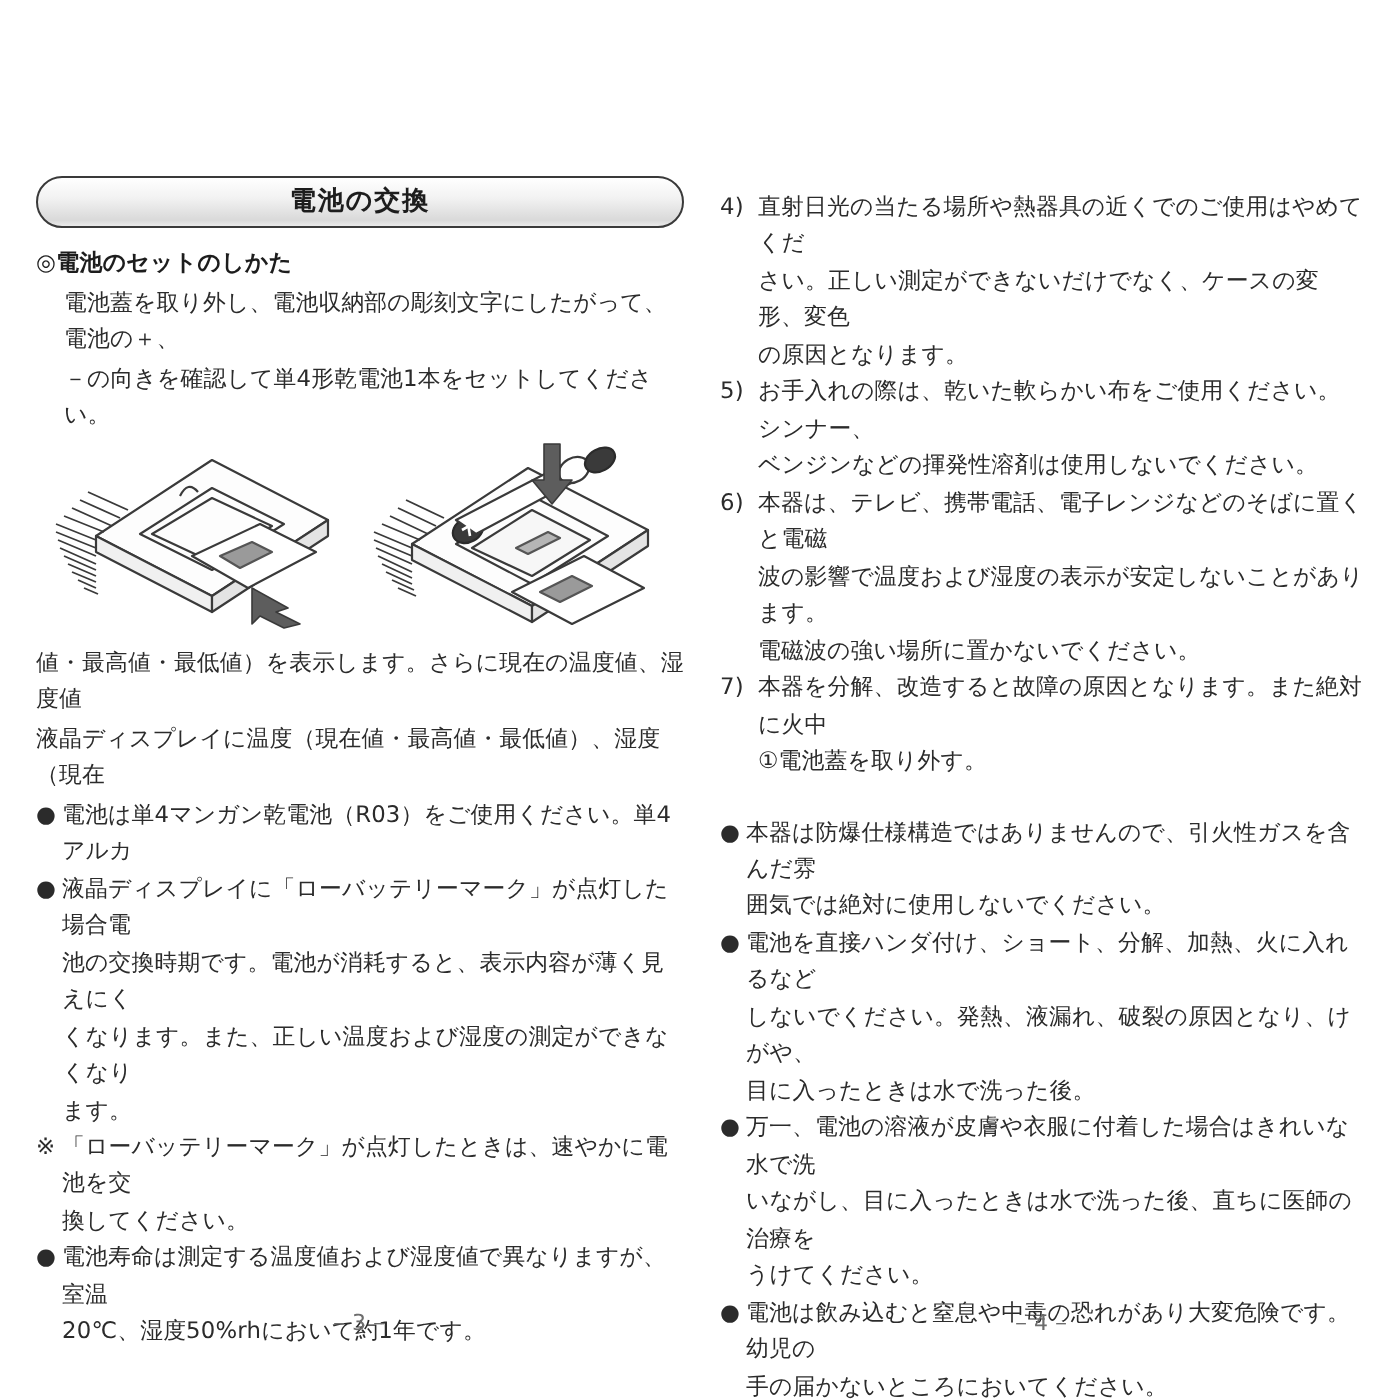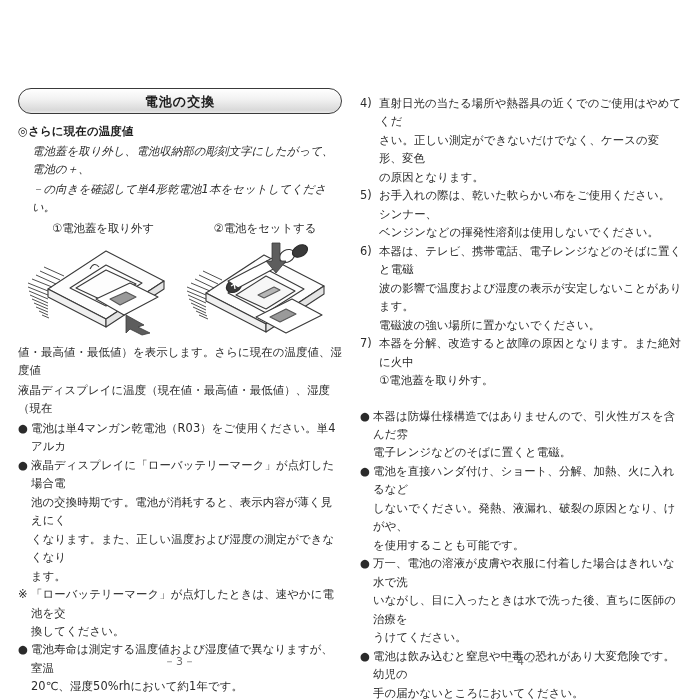--- a/index.html
+++ b/index.html
@@ -55,21 +55,21 @@
     margin:2px 0 3px 0;
     letter-spacing:.2px;
   }
   .para{
     font-size:11.4px;
     line-height:1.62;
     letter-spacing:.1px;
     color:#2b2b2b;
     margin:0 0 1px 0;
   }
-  .indent{ padding-left:14px;font-style:italic; }
+  .indent{ padding-left:14px; }
   .hang{
     position:relative;
     padding-left:13px;
     font-size:11.4px;
     line-height:1.62;
     letter-spacing:.1px;
     margin:0;
   }
   .hang > .mark{
     position:absolute;
@@ -124,29 +124,25 @@
 <body>
 
 <div class="page">
 
   <div class="col">
 
     <div class="pill">
       <span class="pill-label">電池の交換</span>
     </div>
 
-    <div class="sub-head">◎さらに現在の温度値</div>
+    <div class="sub-head">◎電池のセットのしかた</div>
 
     <div class="para indent">電池蓋を取り外し、電池収納部の彫刻文字にしたがって、電池の＋、</div>
     <div class="para indent">－の向きを確認して単4形乾電池1本をセットしてください。</div>
 
-    <div class="caption-row">
-      <div class="caption cap1">①電池蓋を取り外す</div>
-      <div class="caption cap2">②電池をセットする</div>
-    </div>
 
     <div class="figs">
 
       <svg width="160" height="98" viewBox="0 0 160 98">
         <g fill="none" stroke="#3a3a3a" stroke-width="1.1" stroke-linejoin="round">
 
           <path d="M30 50 L88 12 L146 42 L88 80 Z" fill="#fdfdfd"></path>
           <path d="M30 50 L30 58 L88 88 L88 80 Z" fill="#f0f0f0"></path>
           <path d="M88 80 L88 88 L146 50 L146 42 Z" fill="#e4e4e4"></path>
 
@@ -283,28 +279,28 @@
       <span>本器を分解、改造すると故障の原因となります。また絶対に火中</span><br>
       <span>①電池蓋を取り外す。</span>
     </div>
 
     <div class="gap-l"></div>
 
 
     <div class="hang">
       <span class="mark">●</span>
       <span>本器は防爆仕様構造ではありませんので、引火性ガスを含んだ雰</span><br>
-      <span>電子レンジなどのそばに置くと電磁。</span>
+      <span>囲気では絶対に使用しないでください。</span>
     </div>
 
     <div class="hang">
       <span class="mark">●</span>
       <span>電池を直接ハンダ付け、ショート、分解、加熱、火に入れるなど</span><br>
       <span>しないでください。発熱、液漏れ、破裂の原因となり、けがや、</span><br>
-      <span>を使用することも可能です。</span>
+      <span>目に入ったときは水で洗った後。</span>
     </div>
 
     <div class="hang">
       <span class="mark">●</span>
       <span>万一、電池の溶液が皮膚や衣服に付着した場合はきれいな水で洗</span><br>
       <span>いながし、目に入ったときは水で洗った後、直ちに医師の治療を</span><br>
       <span>うけてください。</span>
     </div>
 
     <div class="hang">

